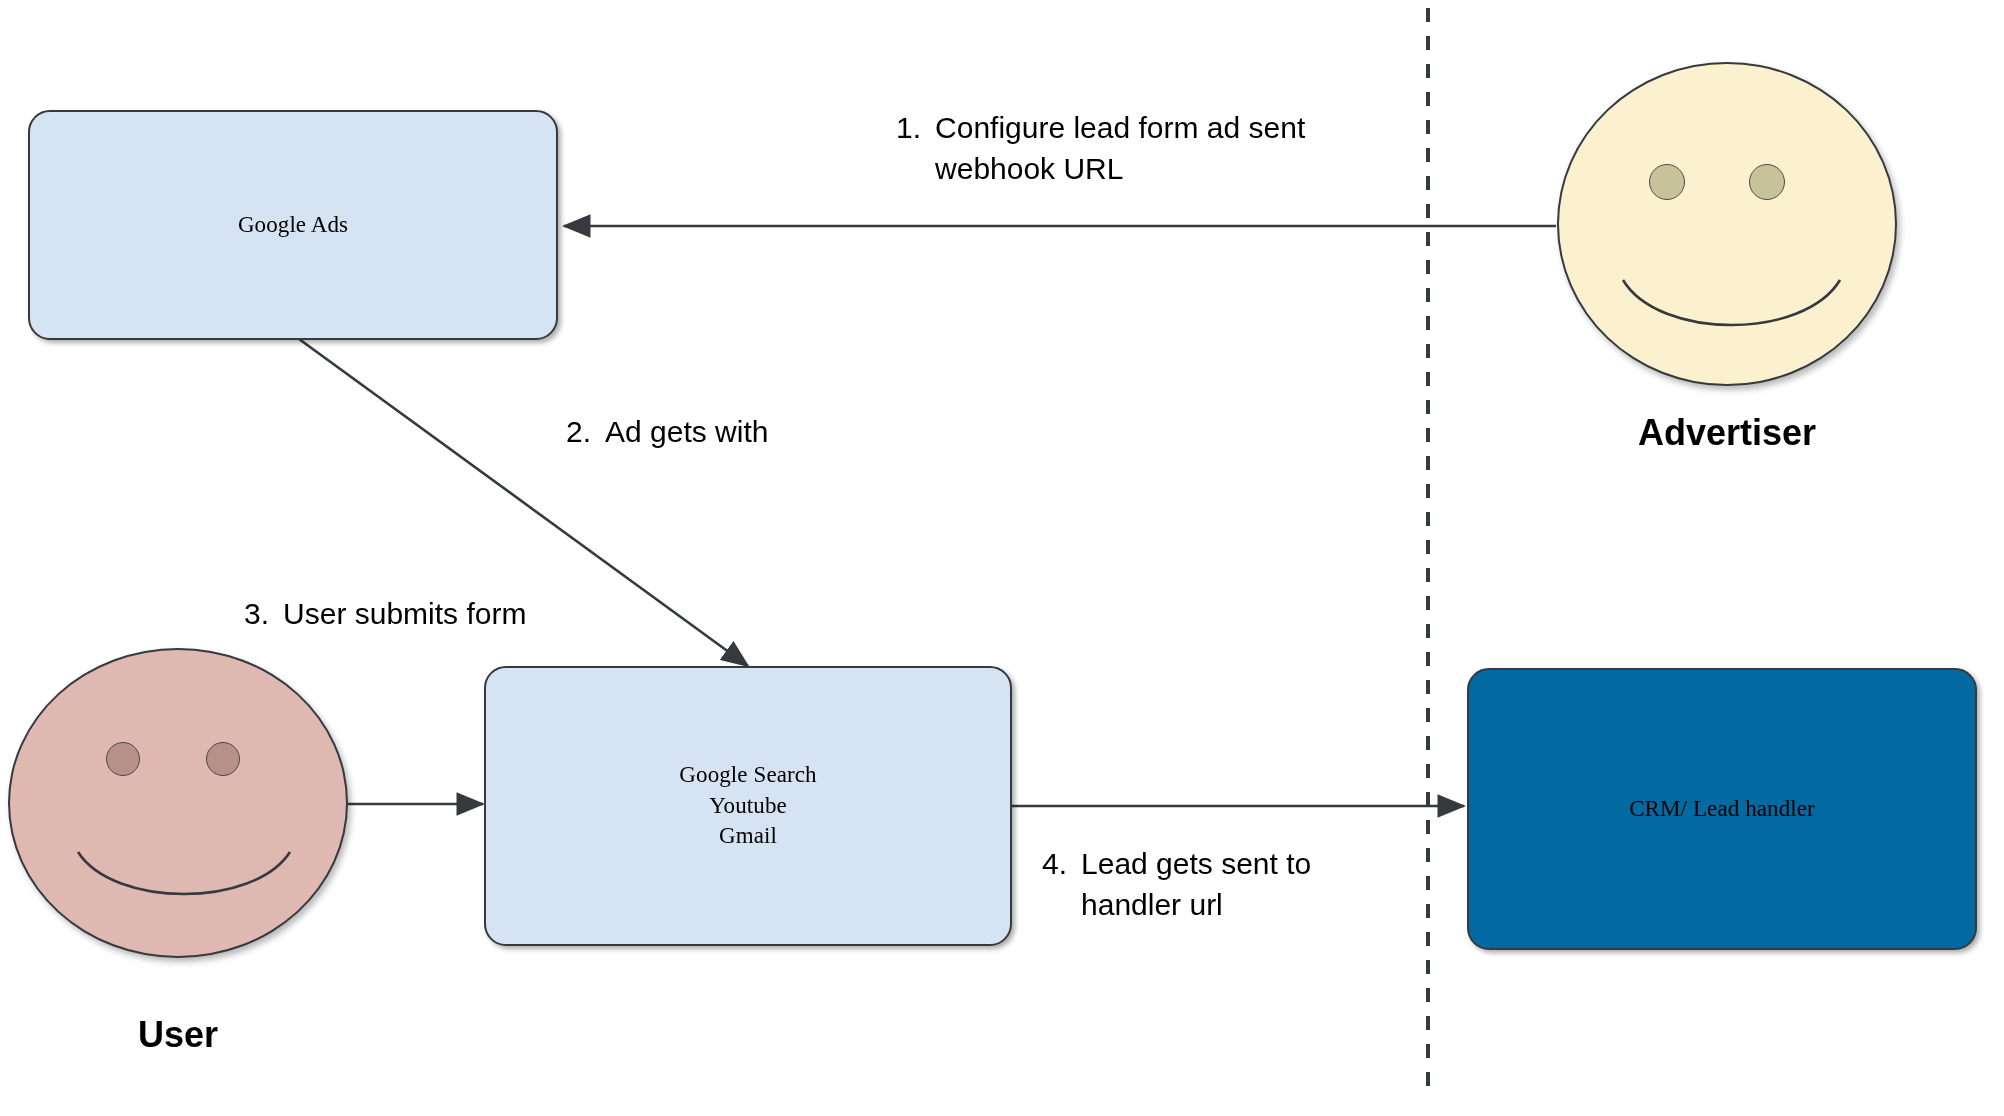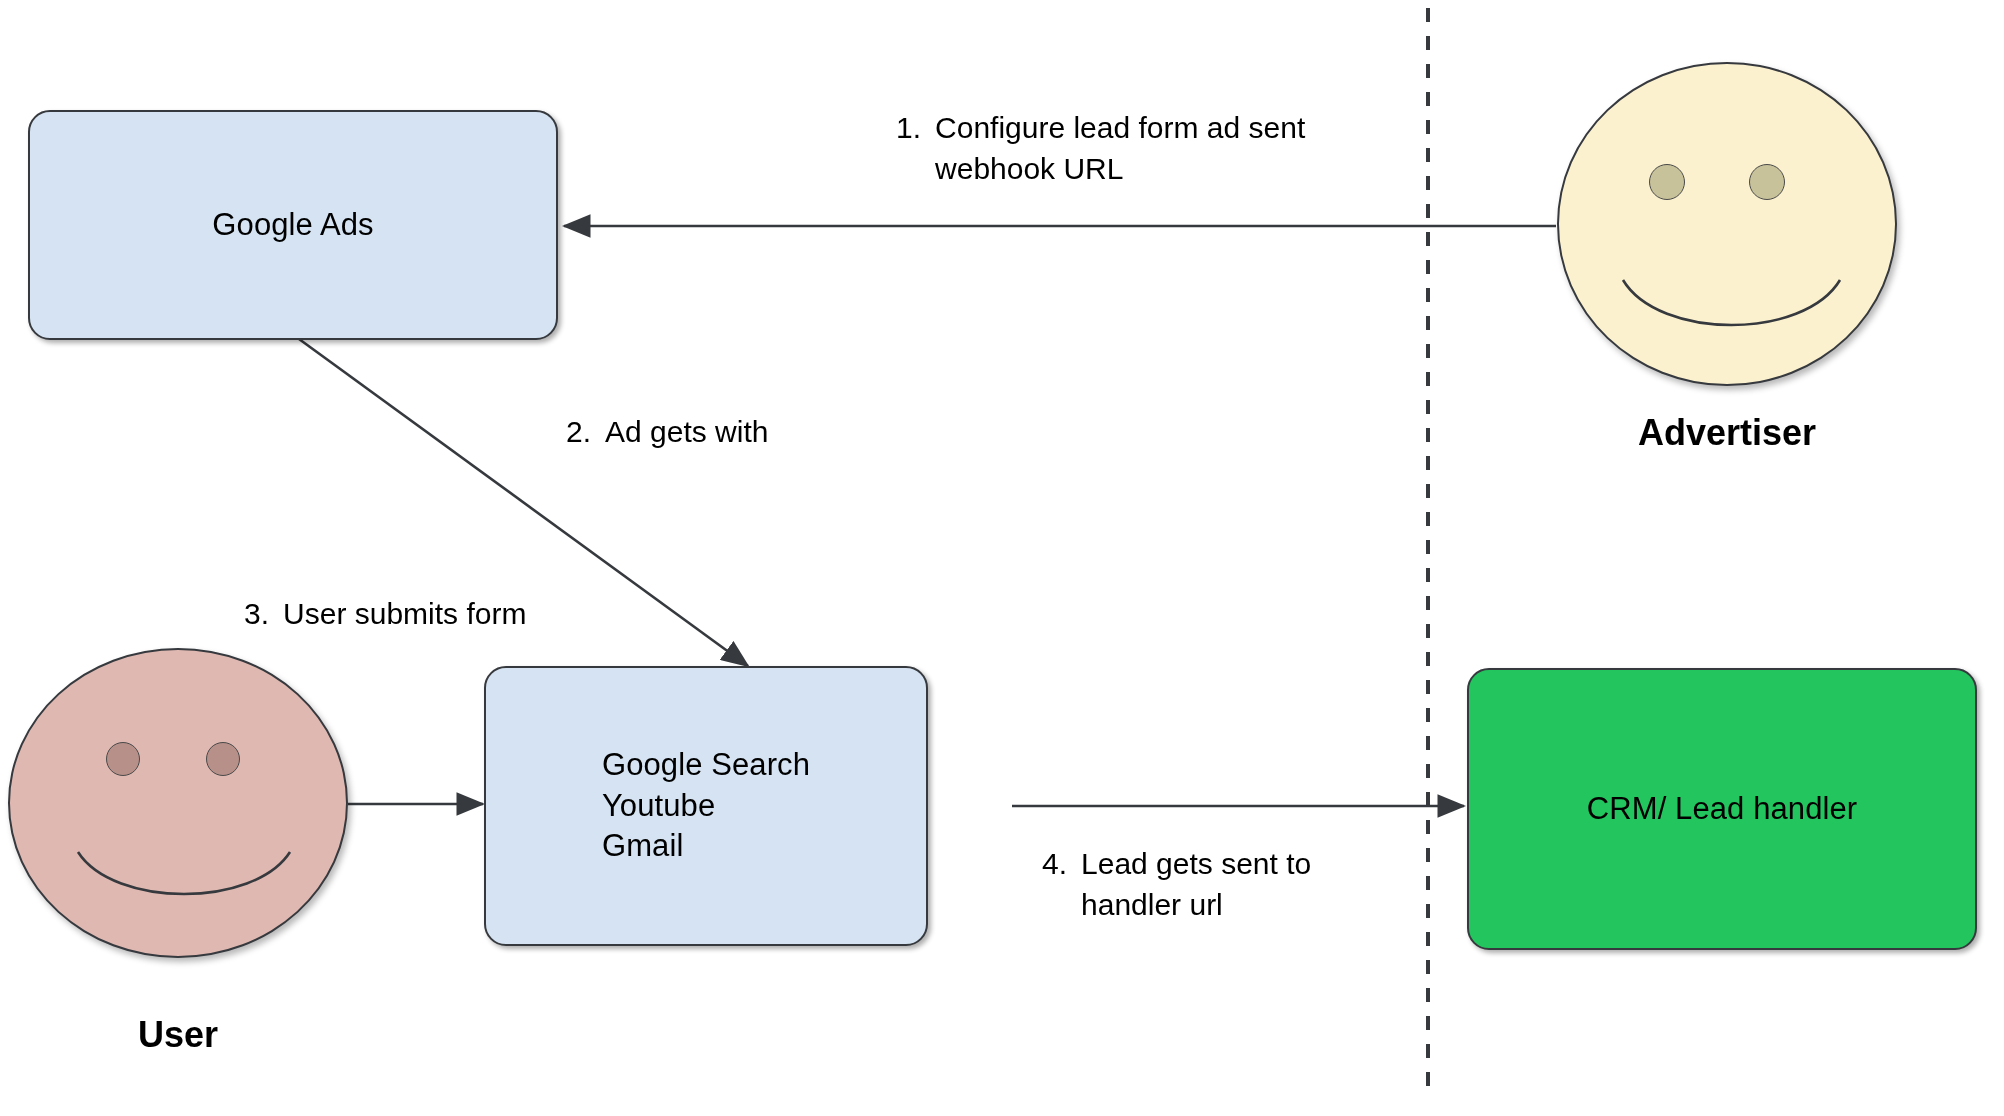--- a/index.html
+++ b/index.html
@@ -21,28 +21,29 @@
 
   
   .node-box {
     position: absolute;
     box-sizing: border-box;
     border: 2px solid #36393d;
     border-radius: 22px;
     display: flex;
     align-items: center;
     justify-content: center;
-    text-align: left;
+    text-align: center;
     box-shadow: 3px 3px 5px rgba(0,0,0,0.32);
-    font-size: 31px;
+    font-size: 23px;
     line-height: 1.32;
     color: #000;
+    font-family: Liberation Serif, serif;
   }
   .fill-blue { background: #d5e3f2; }
-  .fill-yellow { background: #22c55e; }
+  .fill-yellow { background: #0369a1; }
 
   .box-label {
     white-space: pre-line;
     letter-spacing: 0.1px;
   }
 
   
   .face {
     position: absolute;
     border-radius: 50%;
@@ -124,21 +125,21 @@
 
     <line x1="1012" y1="806" x2="1464" y2="806" stroke="#36393d" stroke-width="2.6" marker-end="url(#arrowhead)"></line>
 
     <line x1="1428" y1="8" x2="1428" y2="1096" stroke="#36393d" stroke-width="4" stroke-dasharray="14 14"></line>
   </svg>
 
   <div class="node-box fill-blue" style="left:28px; top:110px; width:530px; height:230px;">
     <span class="box-label">Google Ads</span>
   </div>
 
-  <div class="node-box fill-blue" style="left:484px; top:666px; width:444px; height:280px;">
+  <div class="node-box fill-blue" style="left:484px; top:666px; width:528px; height:280px;">
     <span class="box-label">Google Search
 Youtube
 Gmail</span>
   </div>
 
   <div class="node-box fill-yellow" style="left:1467px; top:668px; width:510px; height:282px;">
     <span class="box-label">CRM/ Lead handler</span>
   </div>
 
   <div class="face face-advertiser" style="left:1557px; top:62px; width:340px; height:324px;">

